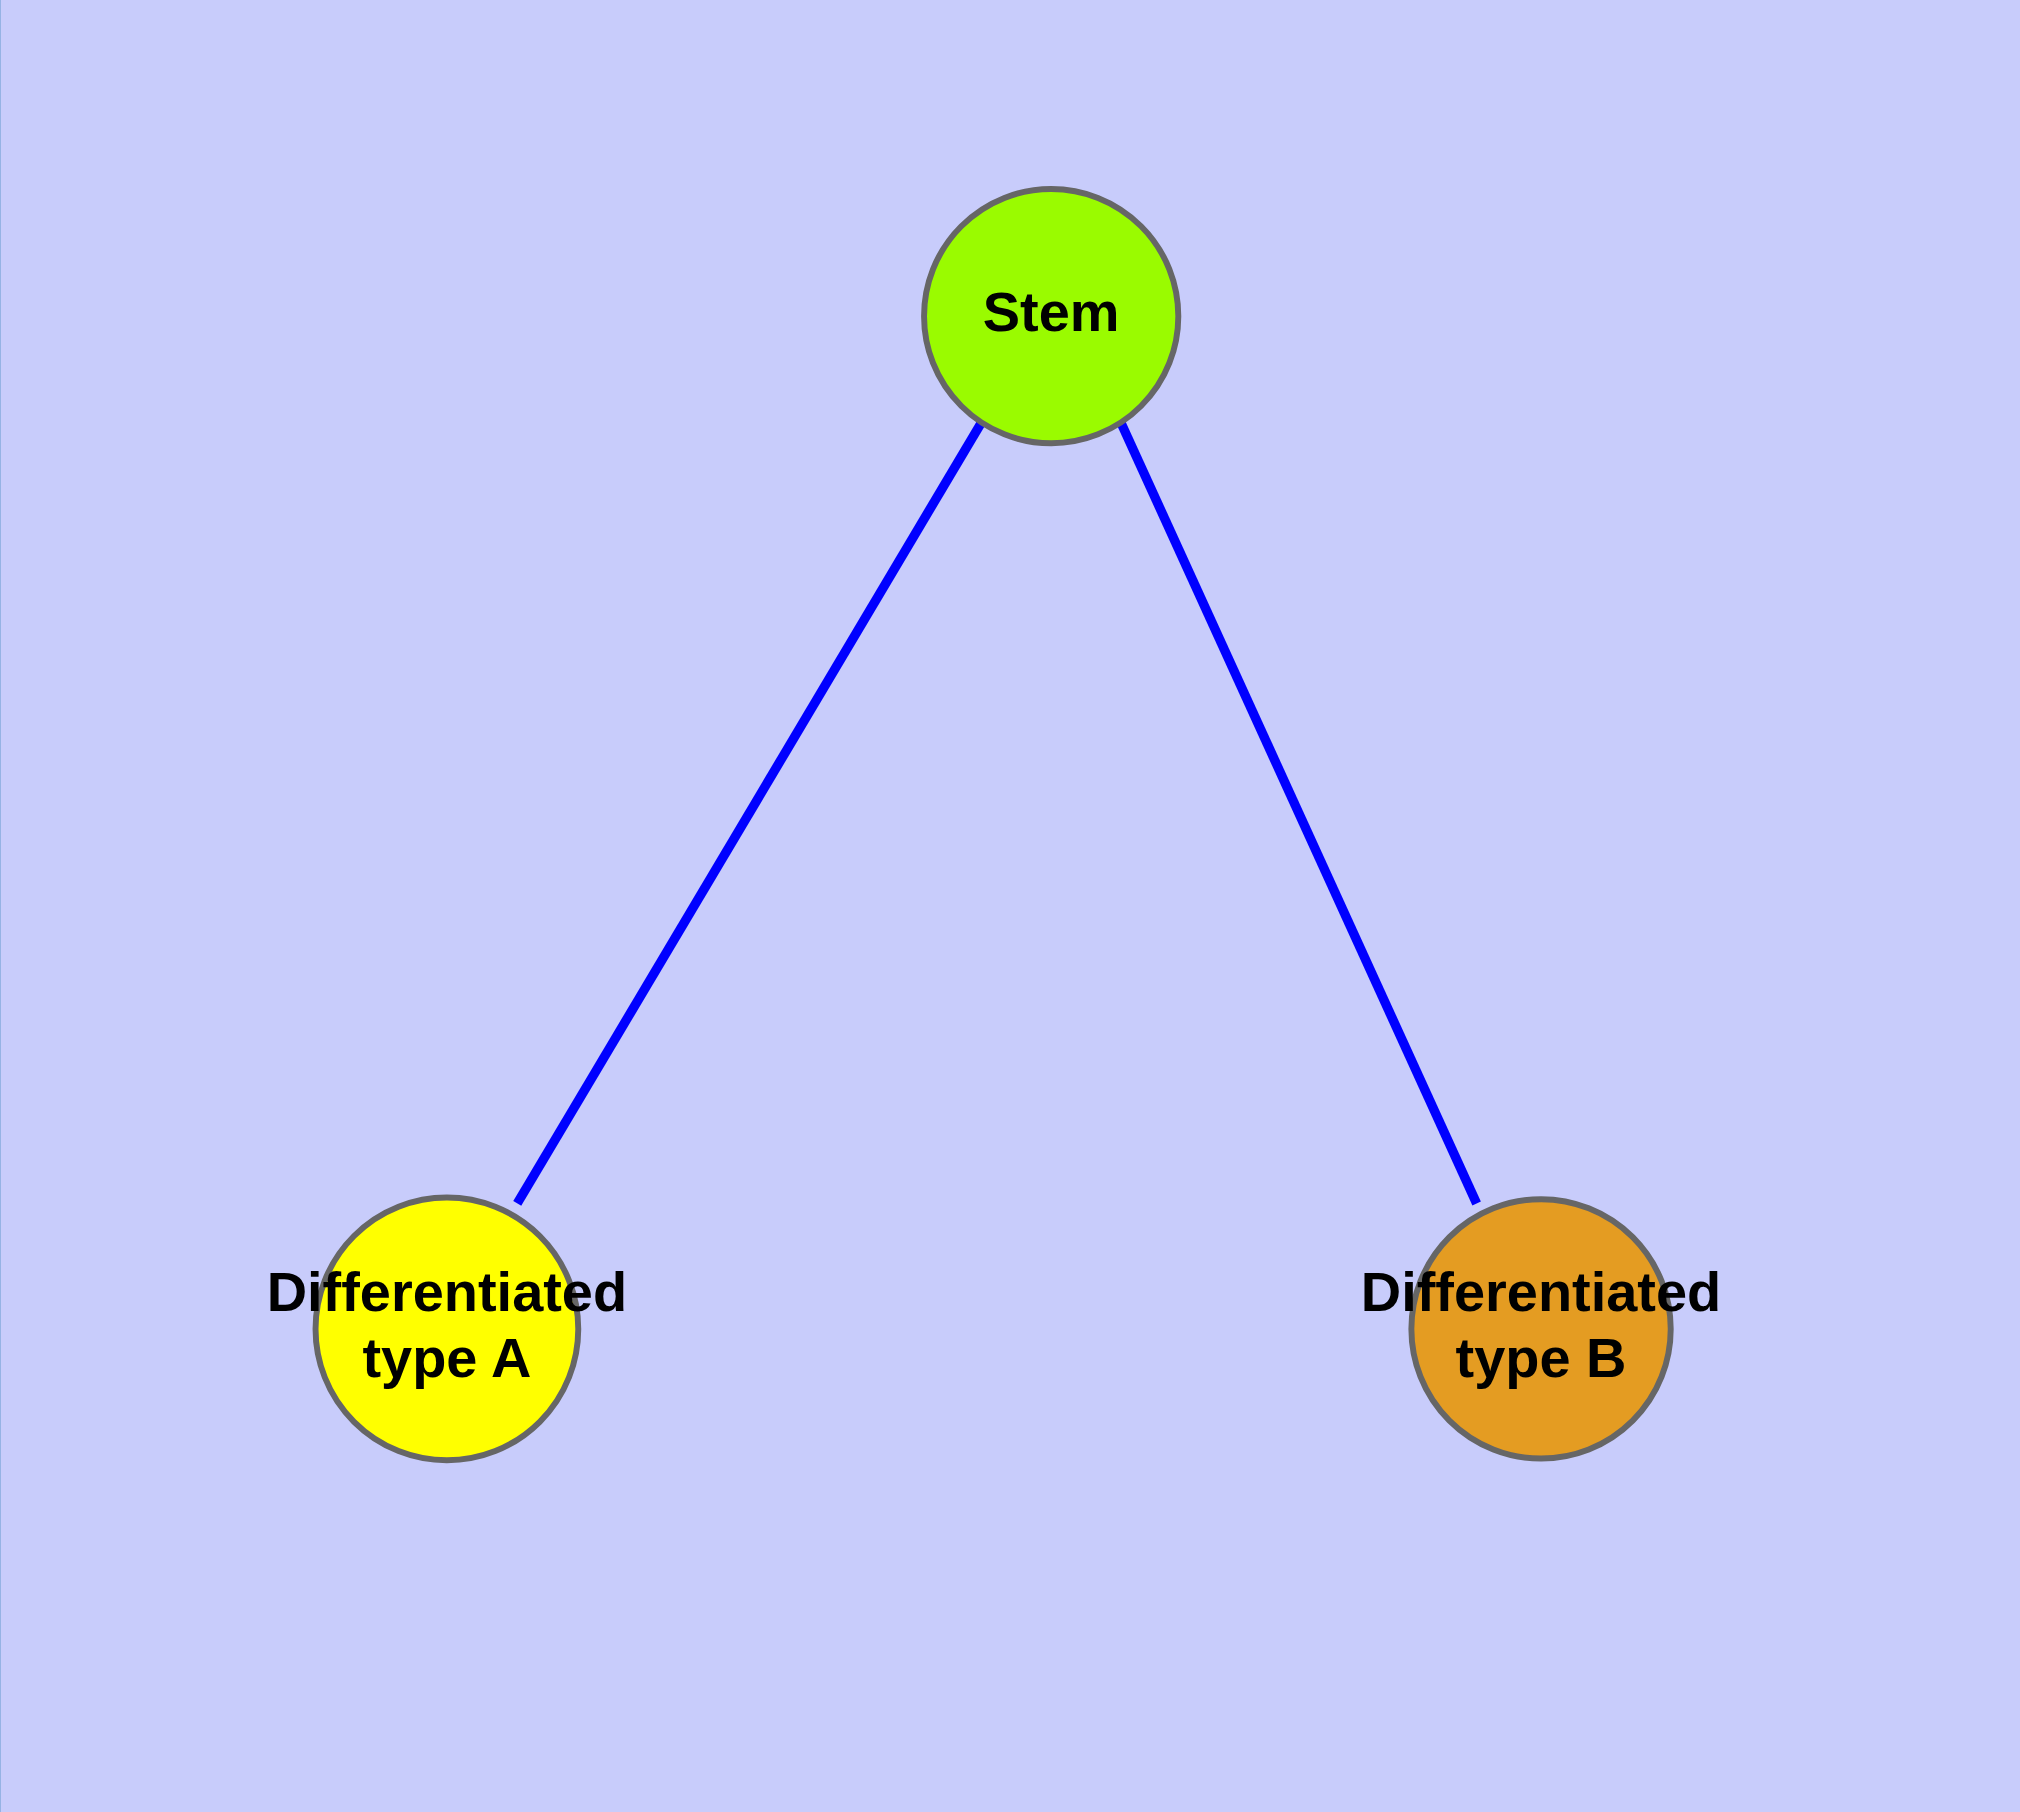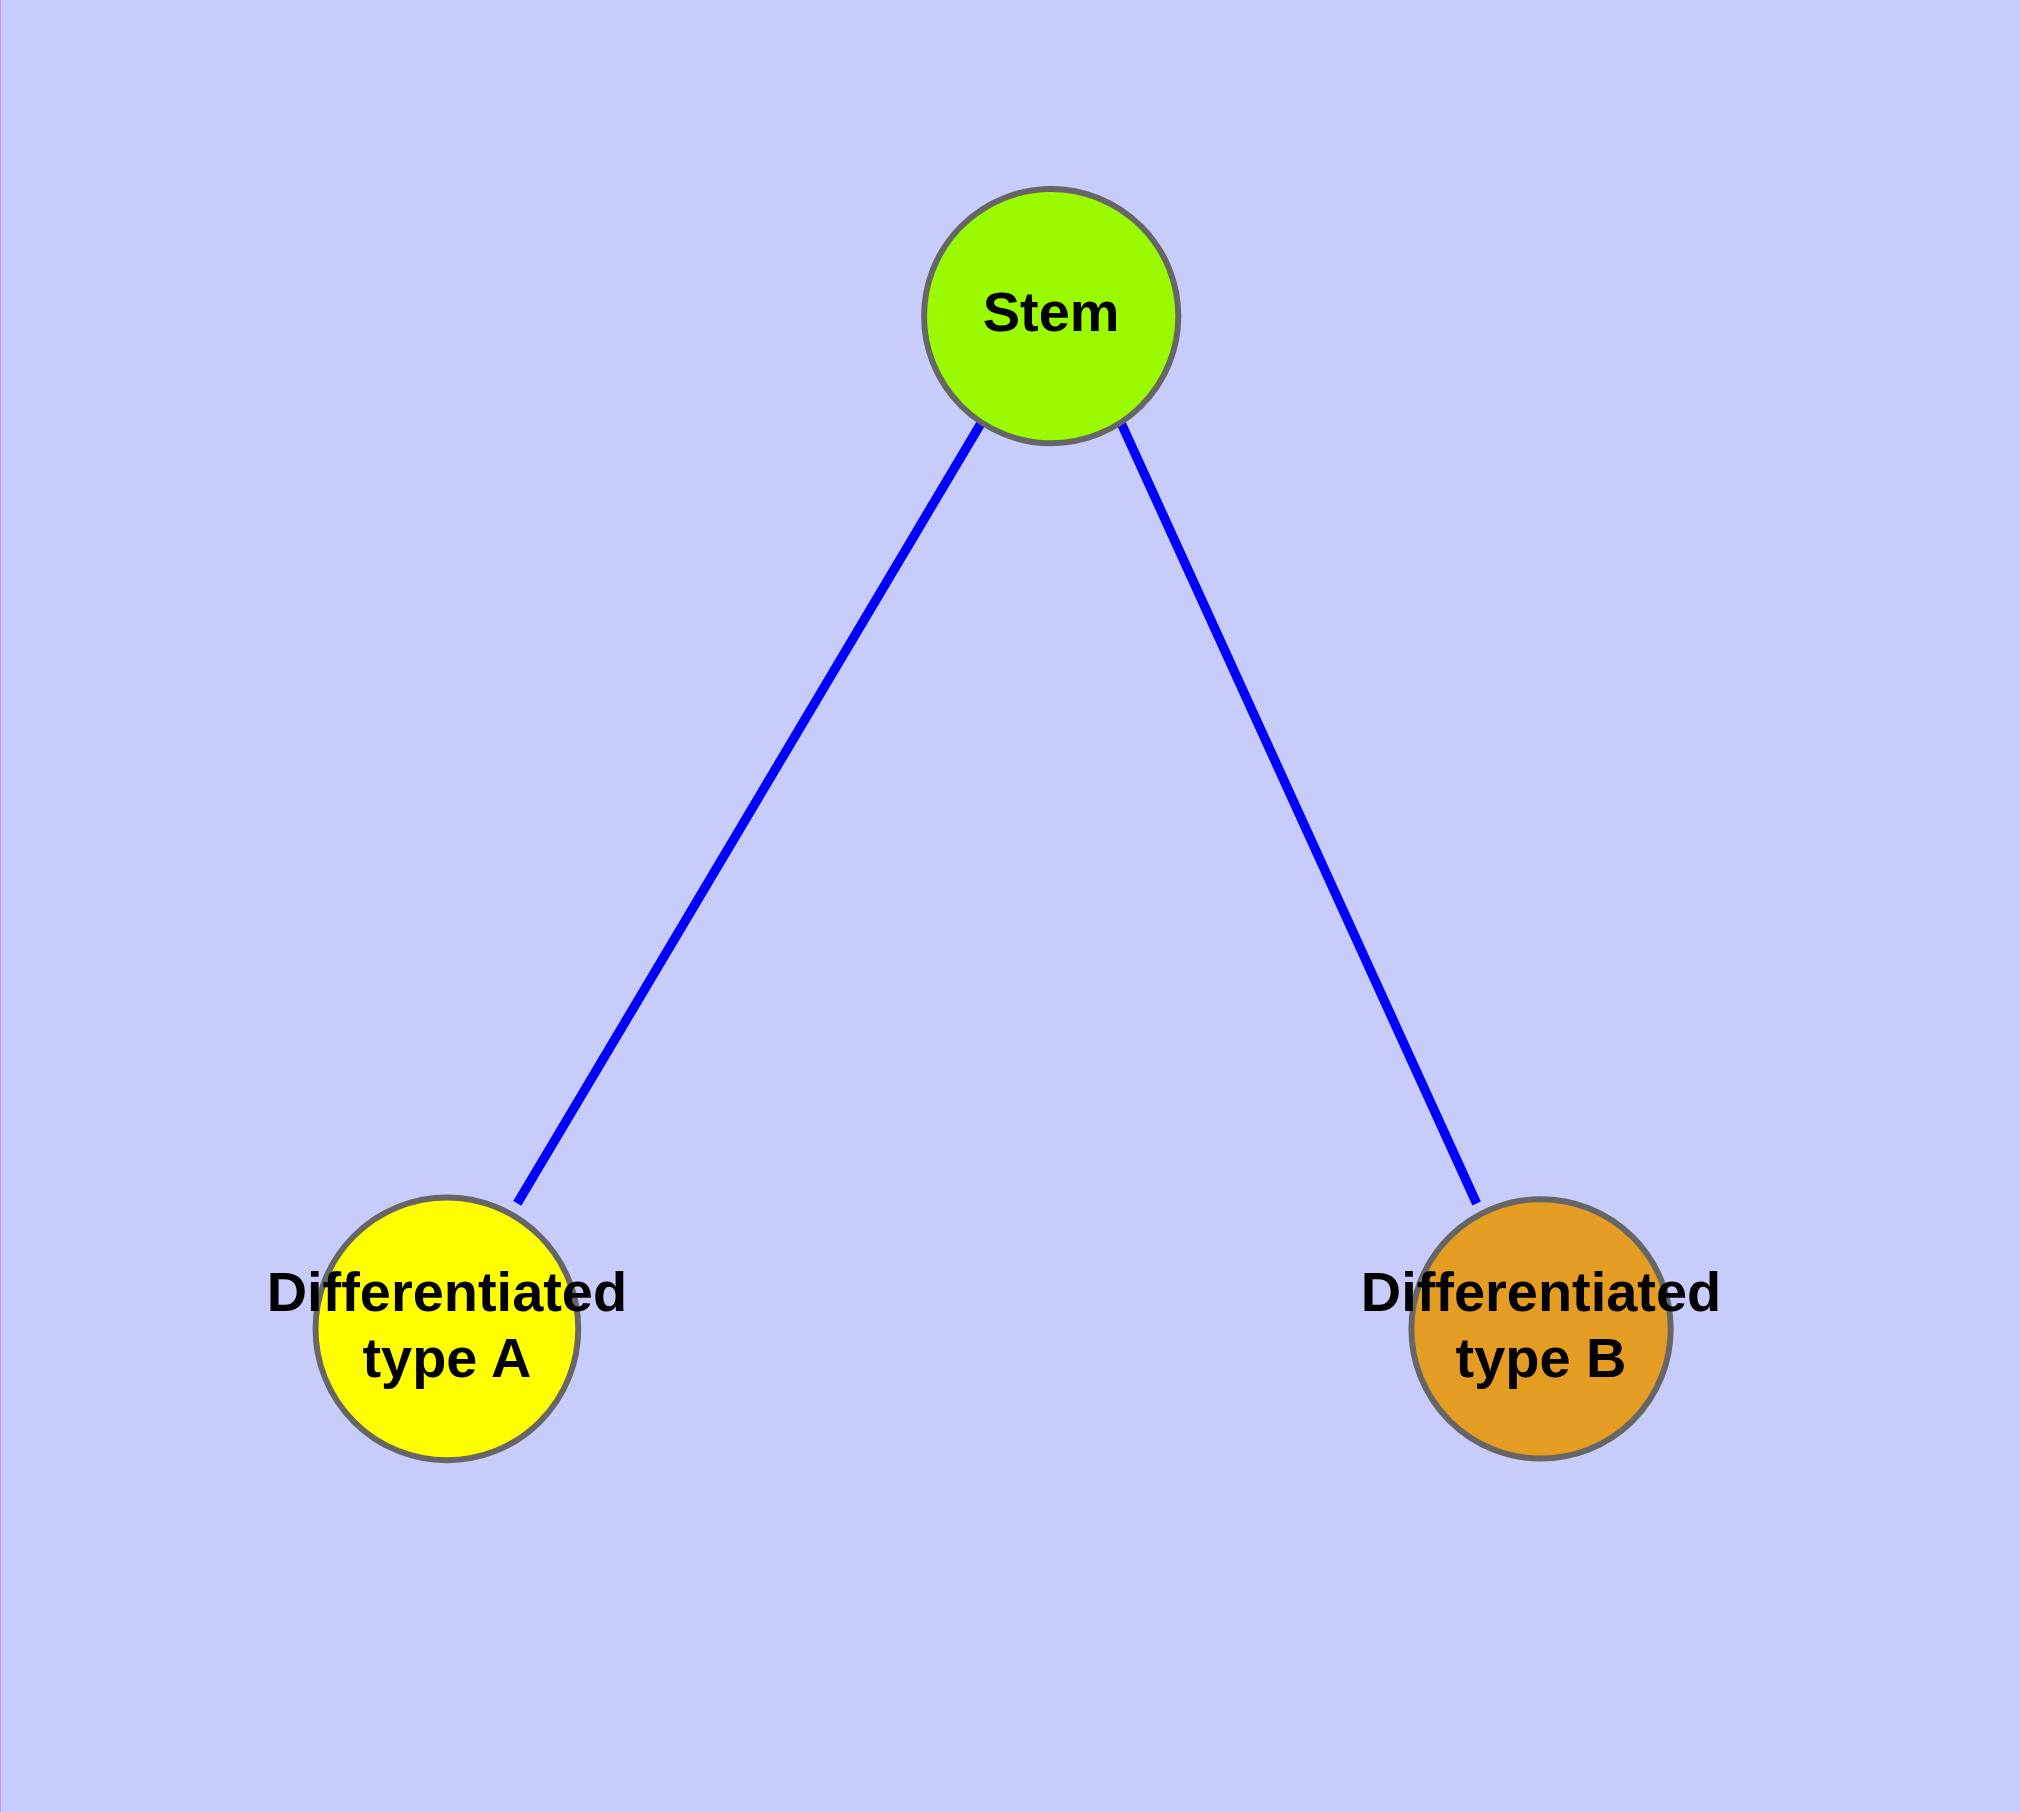--- a/index.html
+++ b/index.html
@@ -27,21 +27,21 @@
     font-weight: bold;
     fill: #000000;
     text-anchor: middle;
     dominant-baseline: middle;
     paint-order: normal;
   }
 </style>
 </head>
 <body>
 
-<div id="canvas" style="background: #a21caf;">
+<div id="canvas" style="background: #0369a1;">
   <svg id="graph-svg" viewBox="0 0 2384 2138" xmlns="http://www.w3.org/2000/svg">
 
     <rect id="bg-rect" x="0" y="0" width="2384" height="2138" fill="#c8ccfb"></rect>
 
     <g id="edges-group">
         <line x1="1158" y1="498" x2="610" y2="1420" stroke="#0000ff" stroke-width="11" stroke-linecap="butt"></line>
         <line x1="1322" y1="498" x2="1742" y2="1420" stroke="#0000ff" stroke-width="11" stroke-linecap="butt"></line>
       </g>
     <g id="nodes-group">
         <circle cx="1240" cy="373" r="150" fill="#9afb00" stroke="#666666" stroke-width="7"></circle>

